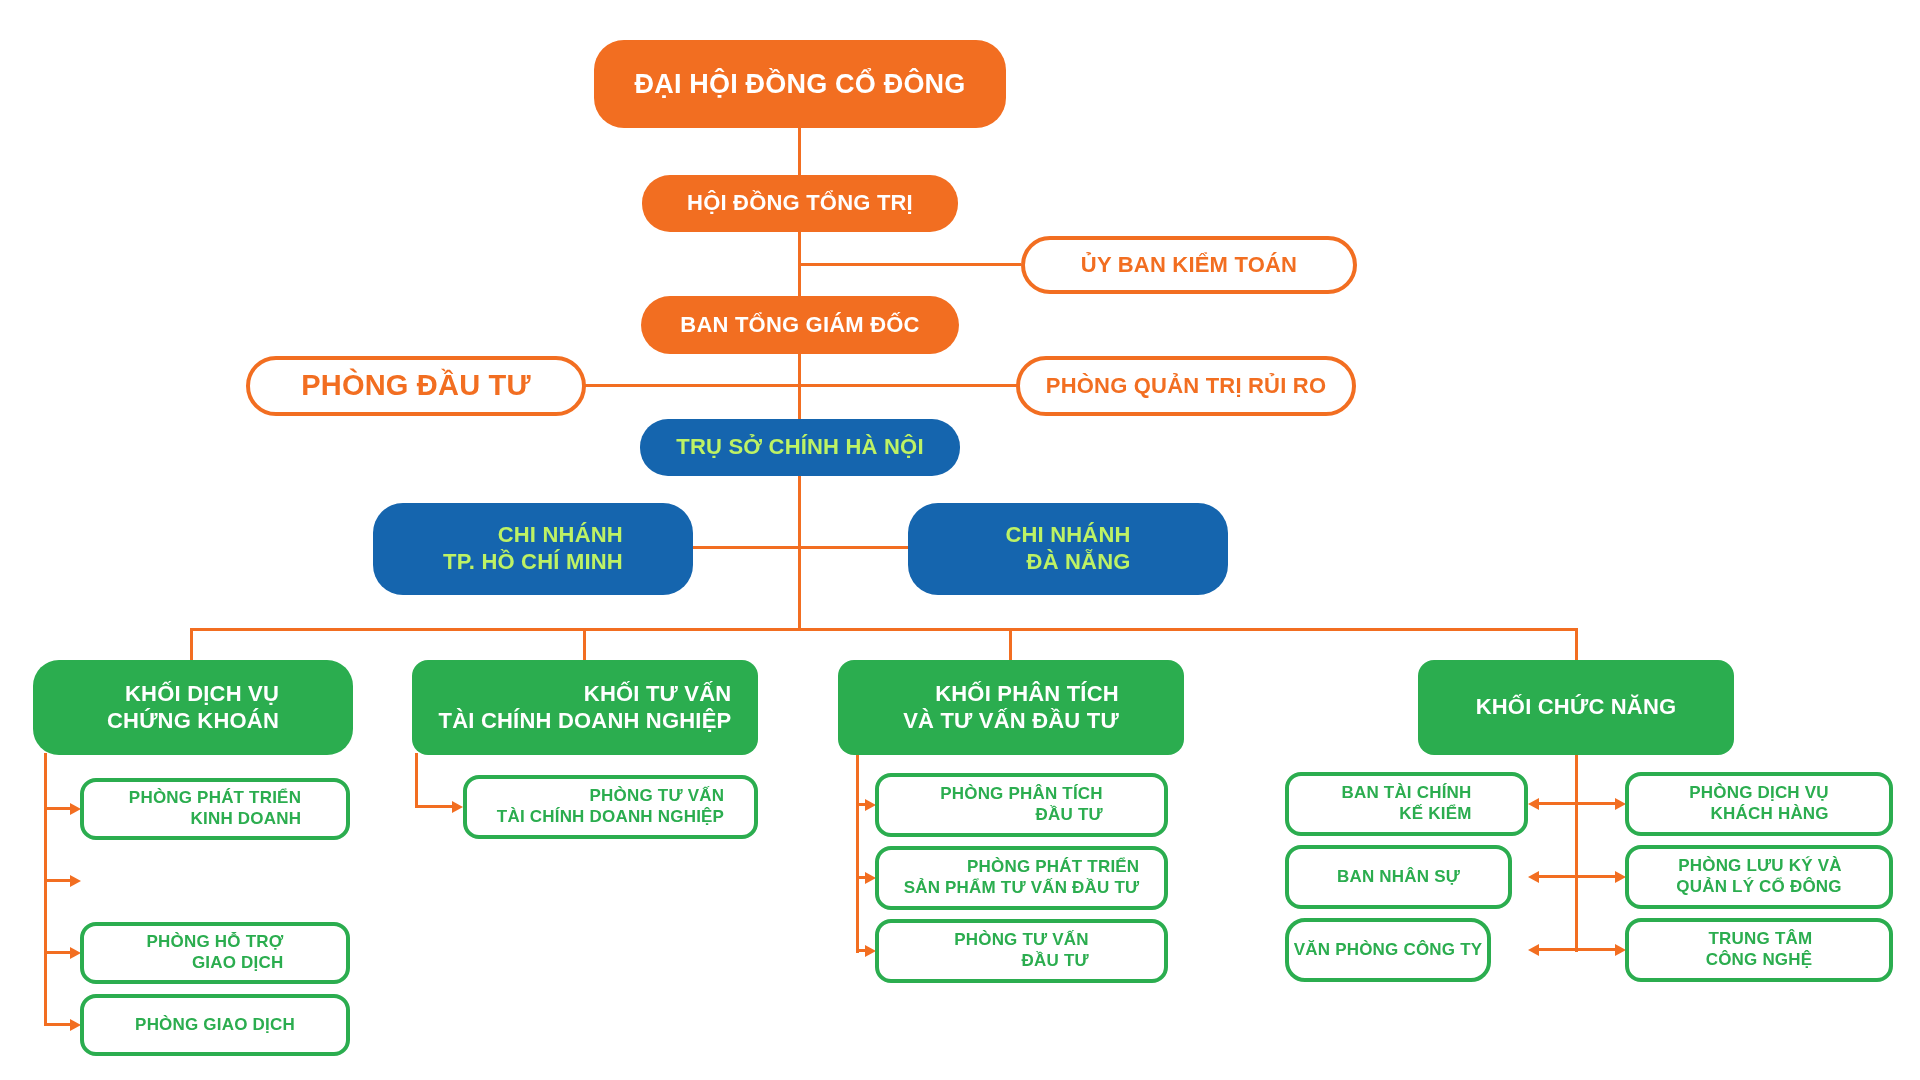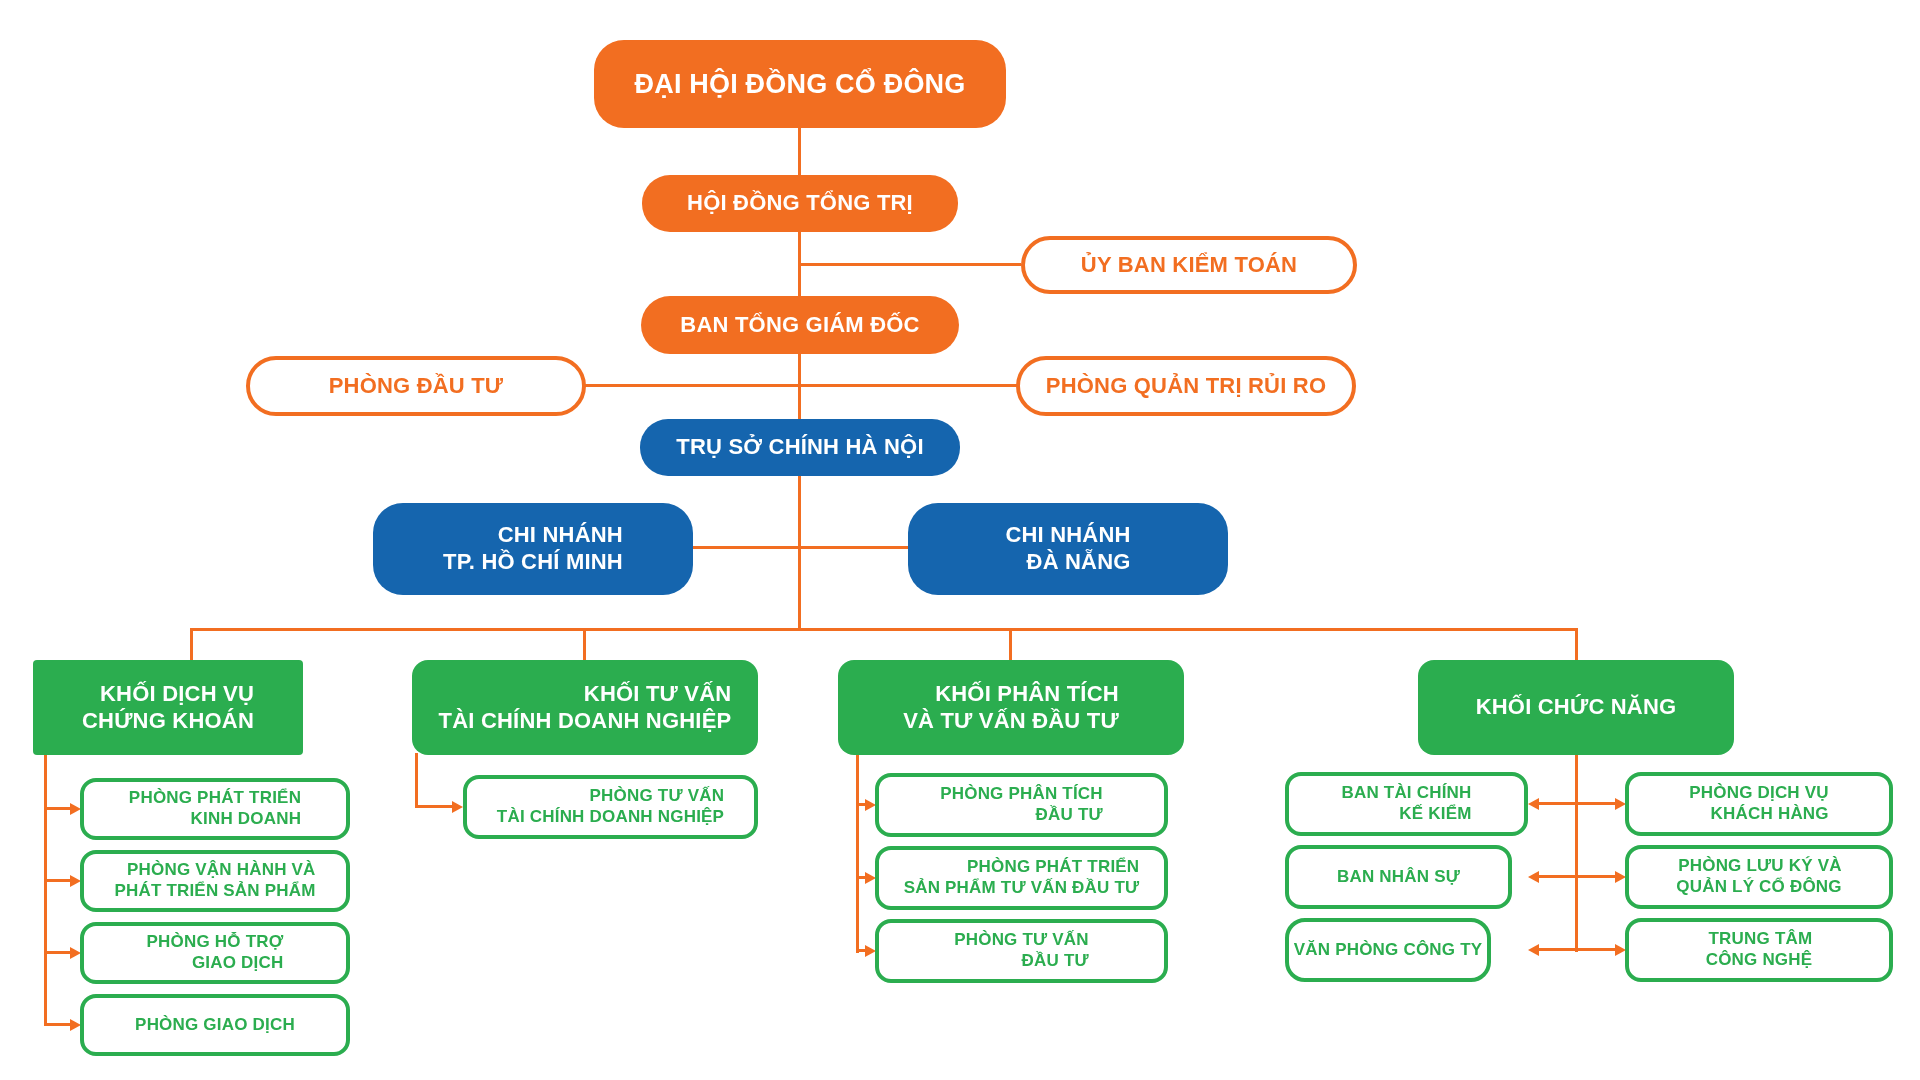--- a/index.html
+++ b/index.html
@@ -7,21 +7,21 @@
   #canvas {
     position:relative; width:1920px; height:1080px; background:#fff;
     font-family:"Liberation Sans", sans-serif; overflow:hidden;
   }
   .node {
     position:absolute; display:flex; align-items:center; justify-content:center;
     text-align:right; font-weight:700; white-space:pre-line; box-sizing:border-box;
     line-height:1.22; letter-spacing:0.2px;
   }
   .fill-orange  { background:var(--orange); color:#fff; }
-  .fill-blue    { background:var(--blue);   color:#ffffff; }
+  .fill-blue    { background:var(--blue);   color:#bef264; }
   .fill-green   { background:var(--green);  color:#fff; }
   .outline-orange { background:#fff; color:var(--orange); border:4px solid var(--orange); }
   .outline-green  { background:#fff; color:var(--green);  border:4px solid var(--green); }
   .line { position:absolute; background:var(--orange); }
   .arr  { position:absolute; width:0; height:0; border-top:6px solid transparent; border-bottom:6px solid transparent; }
   .arr.r { border-left:11px solid var(--orange); }
   .arr.l { border-right:11px solid var(--orange); }
 </style>
 </head>
 <body>
@@ -75,47 +75,45 @@
   <div class="arr r" style="left:1615px;top:944px"></div>
 
   <div class="node fill-orange" style="left:594px;top:40px;width:412px;height:88px;border-radius:30px;font-size:27px">ĐẠI HỘI ĐỒNG CỔ ĐÔNG</div>
 
   <div class="node fill-orange" style="left:642px;top:175px;width:316px;height:57px;border-radius:28px;font-size:22px">HỘI ĐỒNG TỔNG TRỊ</div>
 
   <div class="node outline-orange" style="left:1021px;top:236px;width:336px;height:58px;border-radius:29px;font-size:22px">ỦY BAN KIỂM TOÁN</div>
 
   <div class="node fill-orange" style="left:641px;top:296px;width:318px;height:58px;border-radius:29px;font-size:22px">BAN TỔNG GIÁM ĐỐC</div>
 
-  <div class="node outline-orange" style="left:246px;top:356px;width:340px;height:60px;border-radius:30px;font-size:22px">PHÒNG ĐẦU TƯ</div>
+  <div class="node outline-orange" style="left:246px;top:356px;width:340px;height:60px;border-radius:30px;font-size:29px">PHÒNG ĐẦU TƯ</div>
 
   <div class="node outline-orange" style="left:1016px;top:356px;width:340px;height:60px;border-radius:30px;font-size:22px">PHÒNG QUẢN TRỊ RỦI RO</div>
 
   <div class="node fill-blue" style="left:640px;top:419px;width:320px;height:57px;border-radius:28px;font-size:22px">TRỤ SỞ CHÍNH HÀ NỘI</div>
 
   <div class="node fill-blue" style="left:373px;top:503px;width:320px;height:92px;border-radius:30px;font-size:22px">CHI NHÁNH
 TP. HỒ CHÍ MINH</div>
 
   <div class="node fill-blue" style="left:908px;top:503px;width:320px;height:92px;border-radius:30px;font-size:22px">CHI NHÁNH
 ĐÀ NẴNG</div>
 
-  <div class="node fill-green" style="left:33px;top:660px;width:270px;height:95px;border-radius:4px;font-size:22px">KHỐI DỊCH VỤ
+  <div class="node fill-green" style="left:33px;top:660px;width:320px;height:95px;border-radius:26px;font-size:22px">KHỐI DỊCH VỤ
 CHỨNG KHOÁN</div>
 
   <div class="node fill-green" style="left:412px;top:660px;width:346px;height:95px;border-radius:16px;font-size:22px">KHỐI TƯ VẤN
 TÀI CHÍNH DOANH NGHIỆP</div>
 
   <div class="node fill-green" style="left:838px;top:660px;width:346px;height:95px;border-radius:16px;font-size:22px">KHỐI PHÂN TÍCH
 VÀ TƯ VẤN ĐẦU TƯ</div>
 
   <div class="node fill-green" style="left:1418px;top:660px;width:316px;height:95px;border-radius:16px;font-size:22px">KHỐI CHỨC NĂNG</div>
 
   <div class="node outline-green" style="left:80px;top:778px;width:270px;height:62px;border-radius:16px;font-size:17px">PHÒNG PHÁT TRIỂN
 KINH DOANH</div>
-  <div class="node outline-green" style="left:80px;top:850px;width:270px;height:62px;border-radius:16px;font-size:17px">PHÒNG VẬN HÀNH VÀ
-PHÁT TRIỂN SẢN PHẨM</div>
   <div class="node outline-green" style="left:80px;top:922px;width:270px;height:62px;border-radius:16px;font-size:17px">PHÒNG HỖ TRỢ
 GIAO DỊCH</div>
   <div class="node outline-green" style="left:80px;top:994px;width:270px;height:62px;border-radius:16px;font-size:17px">PHÒNG GIAO DỊCH</div>
 
   <div class="node outline-green" style="left:463px;top:775px;width:295px;height:64px;border-radius:16px;font-size:17px">PHÒNG TƯ VẤN
 TÀI CHÍNH DOANH NGHIỆP</div>
 
   <div class="node outline-green" style="left:875px;top:773px;width:293px;height:64px;border-radius:16px;font-size:17px">PHÒNG PHÂN TÍCH
 ĐẦU TƯ</div>
   <div class="node outline-green" style="left:875px;top:846px;width:293px;height:64px;border-radius:16px;font-size:17px">PHÒNG PHÁT TRIỂN

